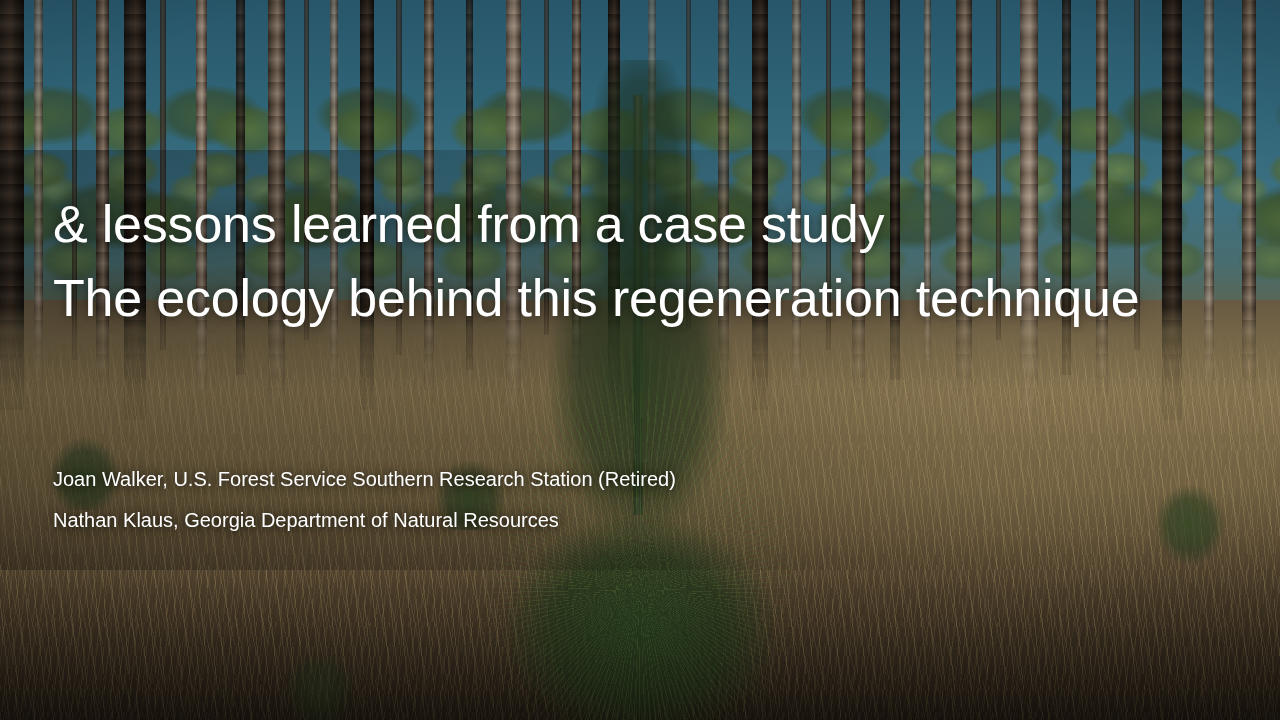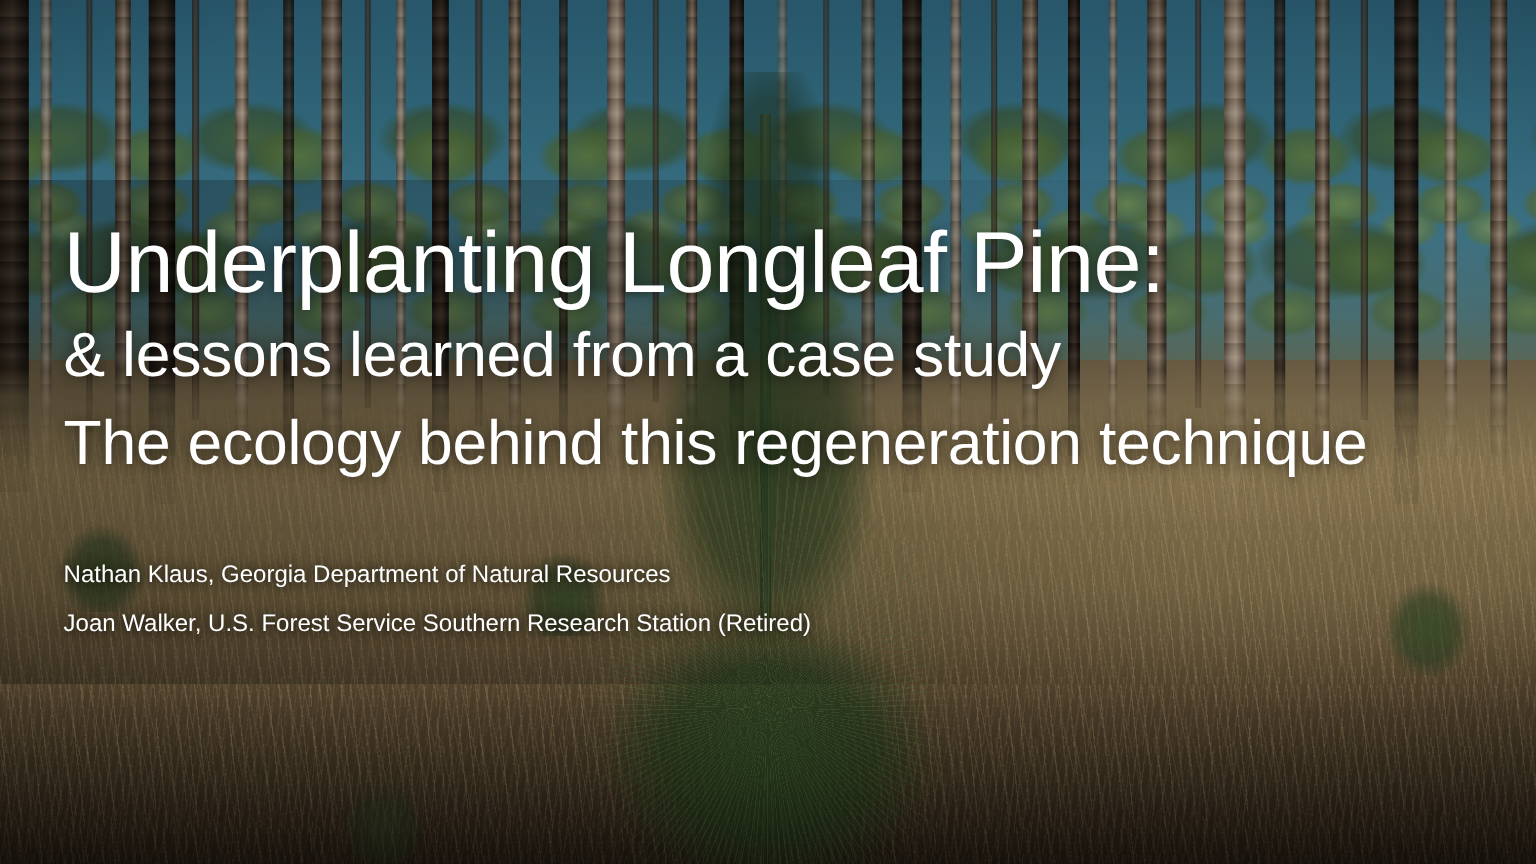--- a/index.html
+++ b/index.html
@@ -283,25 +283,24 @@
     <div class="sapling"></div>
     <div class="needles"></div>
 
     <div class="text-scrim"></div>
     <div class="grade"></div>
   </div>
 
   <div class="text-layer">
 
     <div class="title-block">
-      <div class="title-main">Underplanting Longleaf Pine:</div>
       <div class="title-sub">&amp; lessons learned from a case study</div>
       <div class="title-sub">The ecology behind this regeneration technique</div>
     </div>
 
     <div class="authors">
+      <div class="author-line">Joan Walker, U.S. Forest Service Southern Research Station (Retired)</div>
       <div class="author-line">Nathan Klaus, Georgia Department of Natural Resources</div>
-      <div class="author-line">Joan Walker, U.S. Forest Service Southern Research Station (Retired)</div>
     </div>
 
   </div>
 
 </div>
 
 </body></html>

